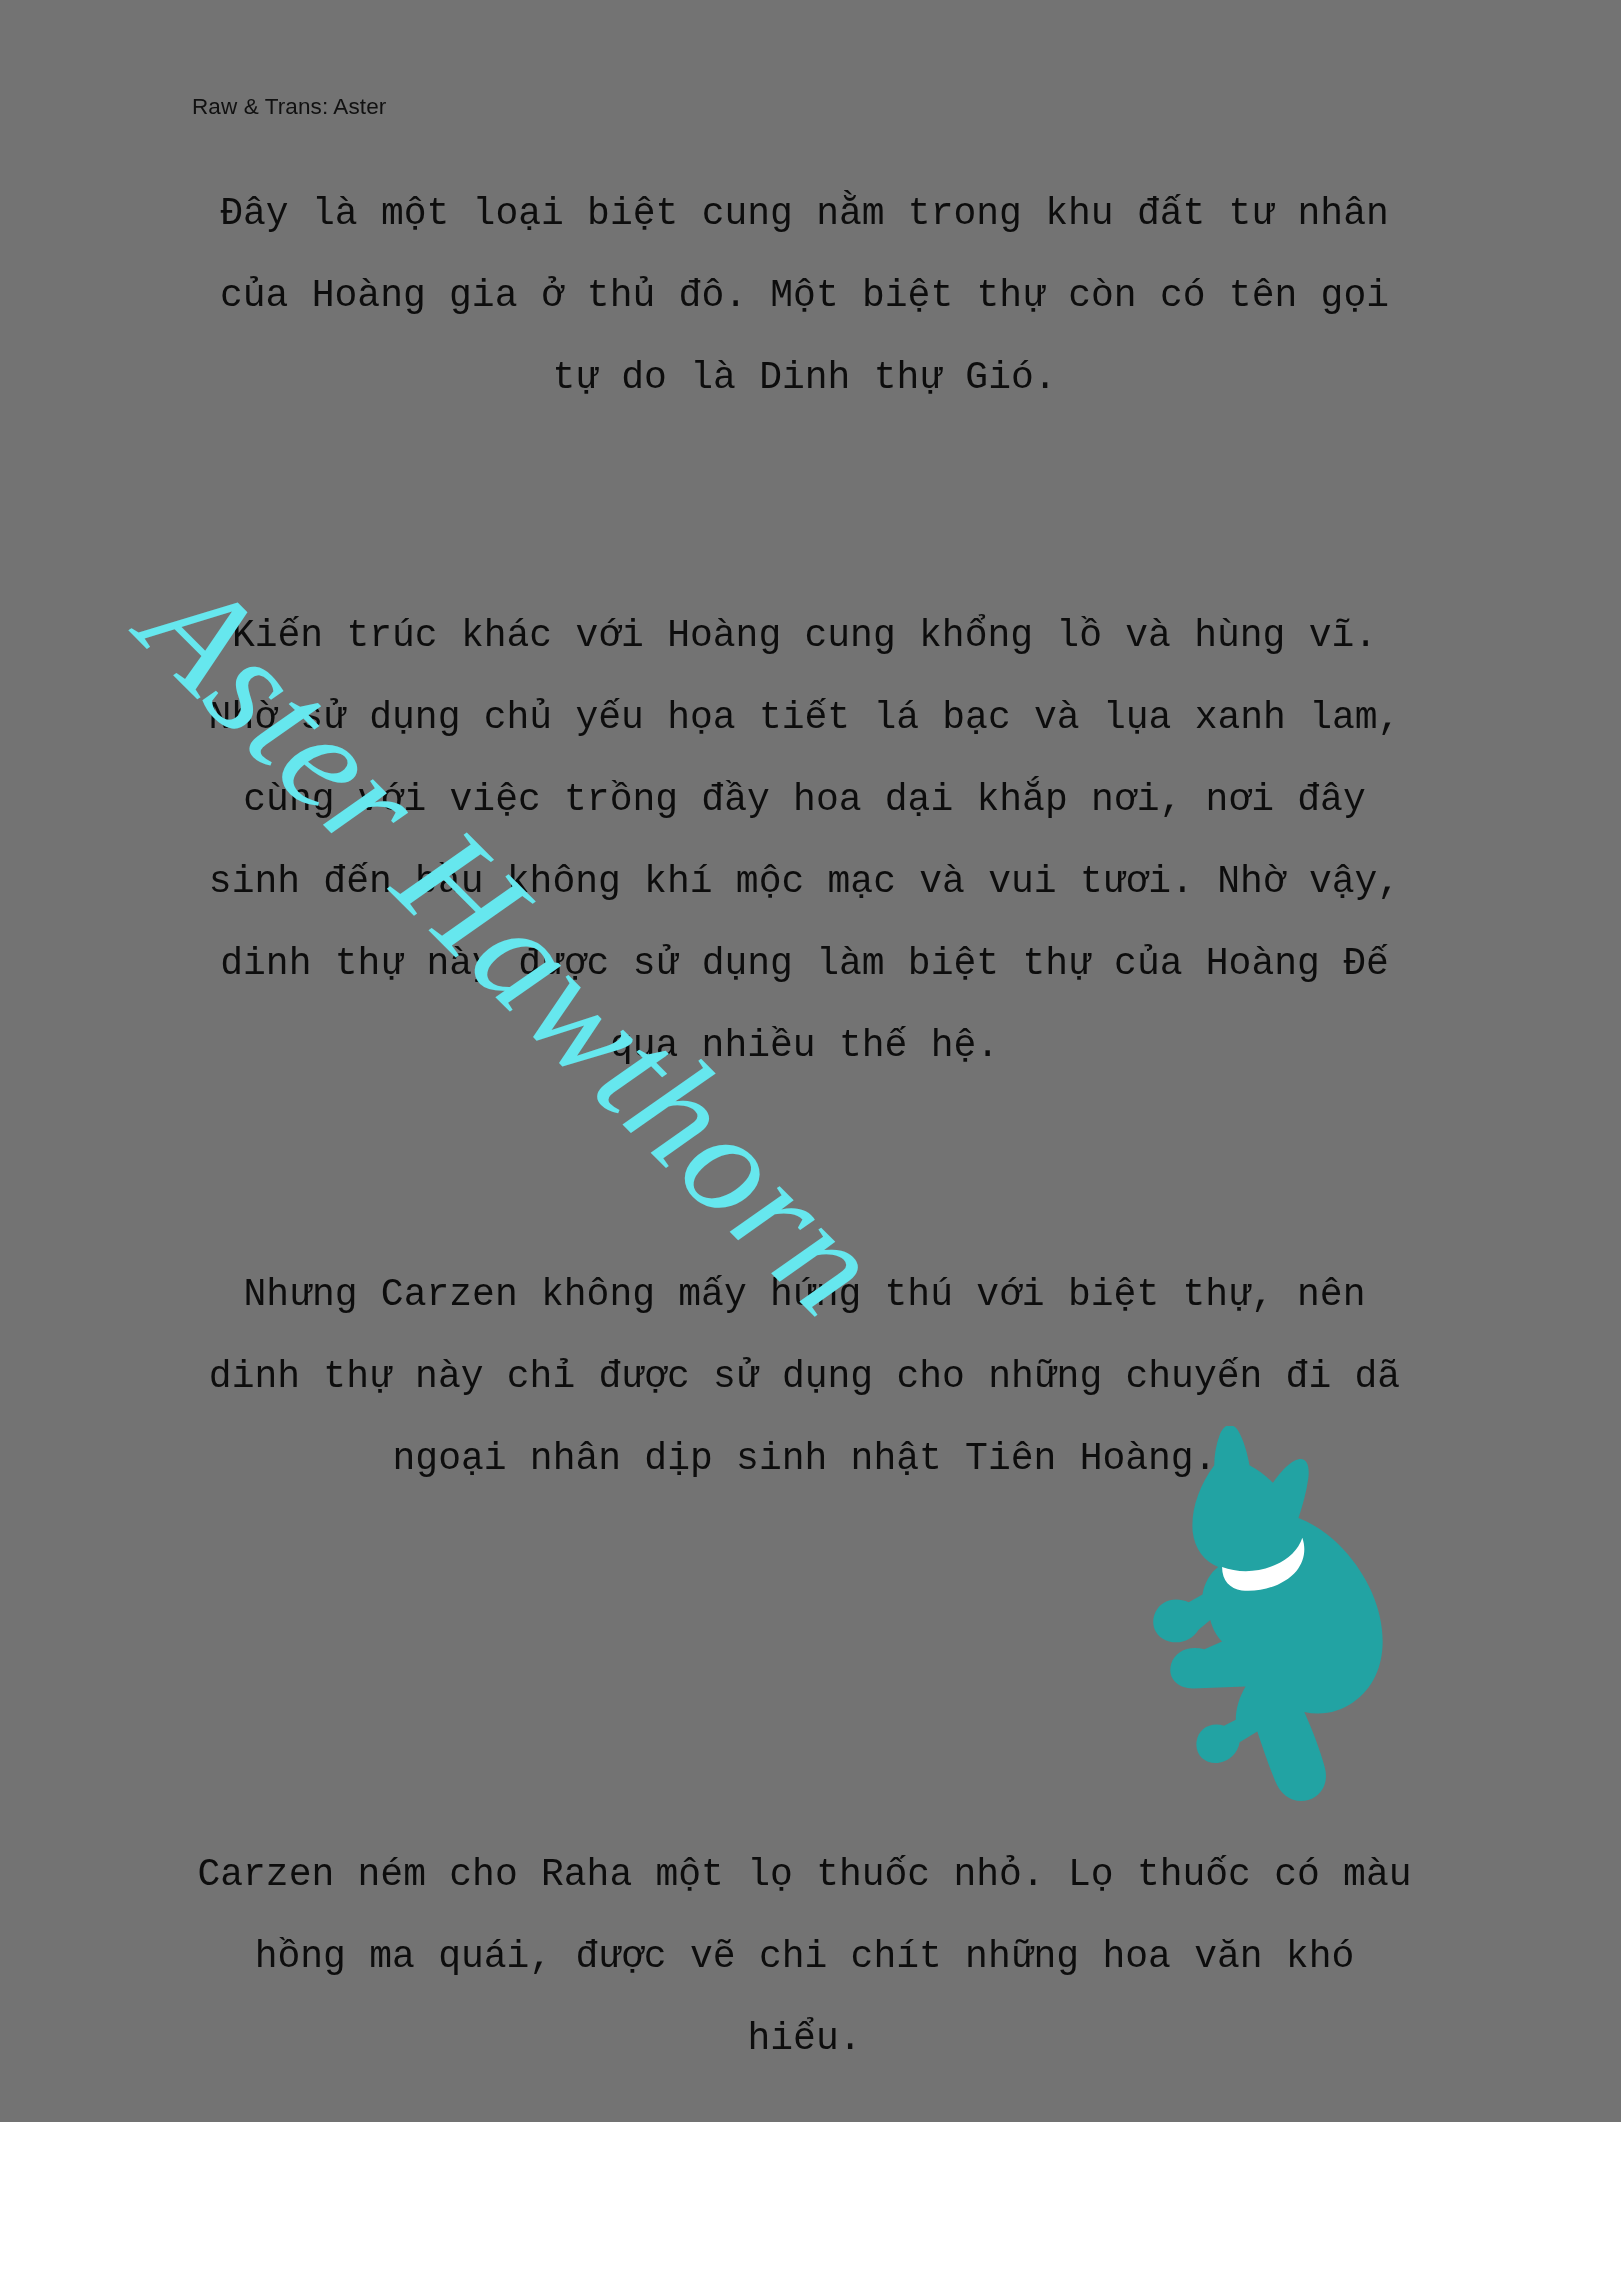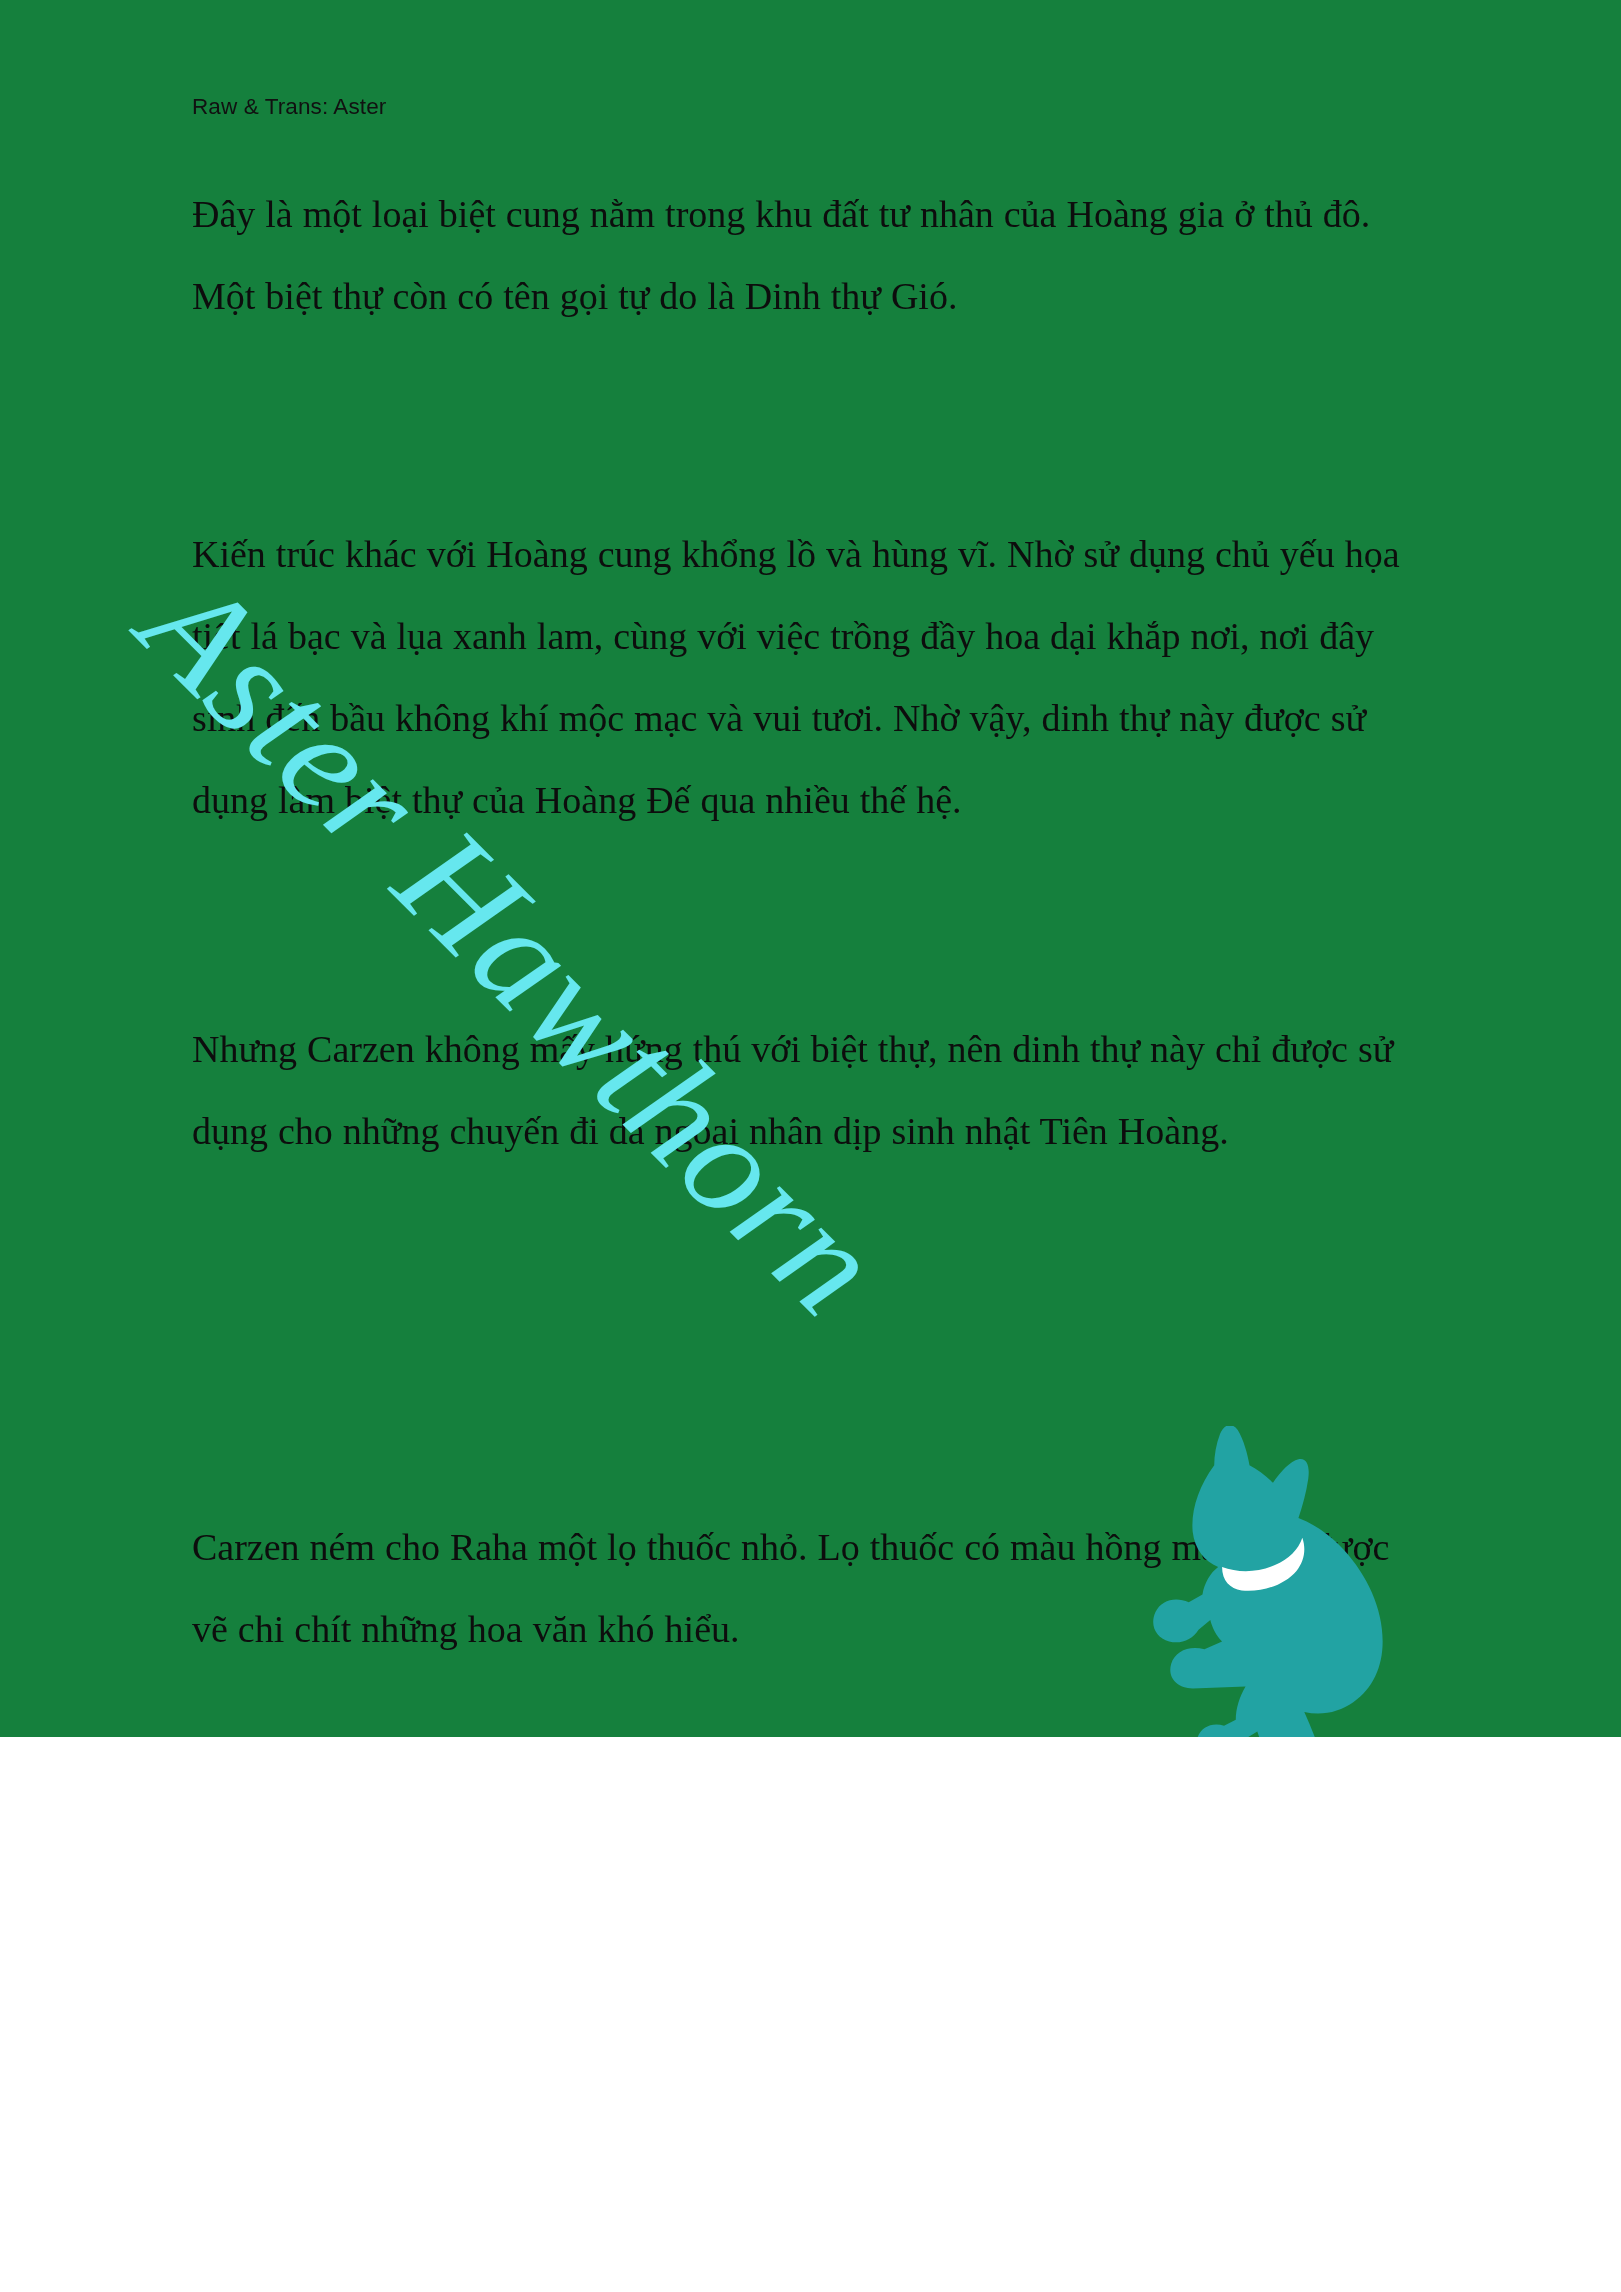--- a/index.html
+++ b/index.html
@@ -3,22 +3,22 @@
 <meta charset="utf-8">
 <style>
   html, body {
     margin: 0;
     padding: 0;
     background: #ffffff;
   }
   .page {
     position: relative;
     width: 1621px;
-    height: 1737px;
-    background: #15803d;
+    height: 2122px;
+    background: #737373;
     overflow: hidden;
     font-family: "Liberation Serif", "DejaVu Serif", serif;
   }
 
   
   .doc-header {
     position: absolute;
     left: 192px;
     top: 94px;
     font-family: "Liberation Sans", "DejaVu Sans", sans-serif;
@@ -29,26 +29,26 @@
   }
 
   
   .body-col {
     position: absolute;
     left: 192px;
     top: 173px;
     width: 1225px;
   }
   .para {
-    font-family: Liberation Serif, serif;
+    font-family: Liberation Mono, monospace;
     font-size: 38px;
     line-height: 82px;
     color: #0d0d0d;
     margin: 0;
-    text-align: left;
+    text-align: center;
     word-spacing: 0.5px;
   }
   .gap-1 { height: 176px; }
   .gap-2 { height: 167px; }
   .gap-3 { height: 165px; }
   .gap-4 { height: 169px; }
 
   
   .watermark {
     position: absolute;

